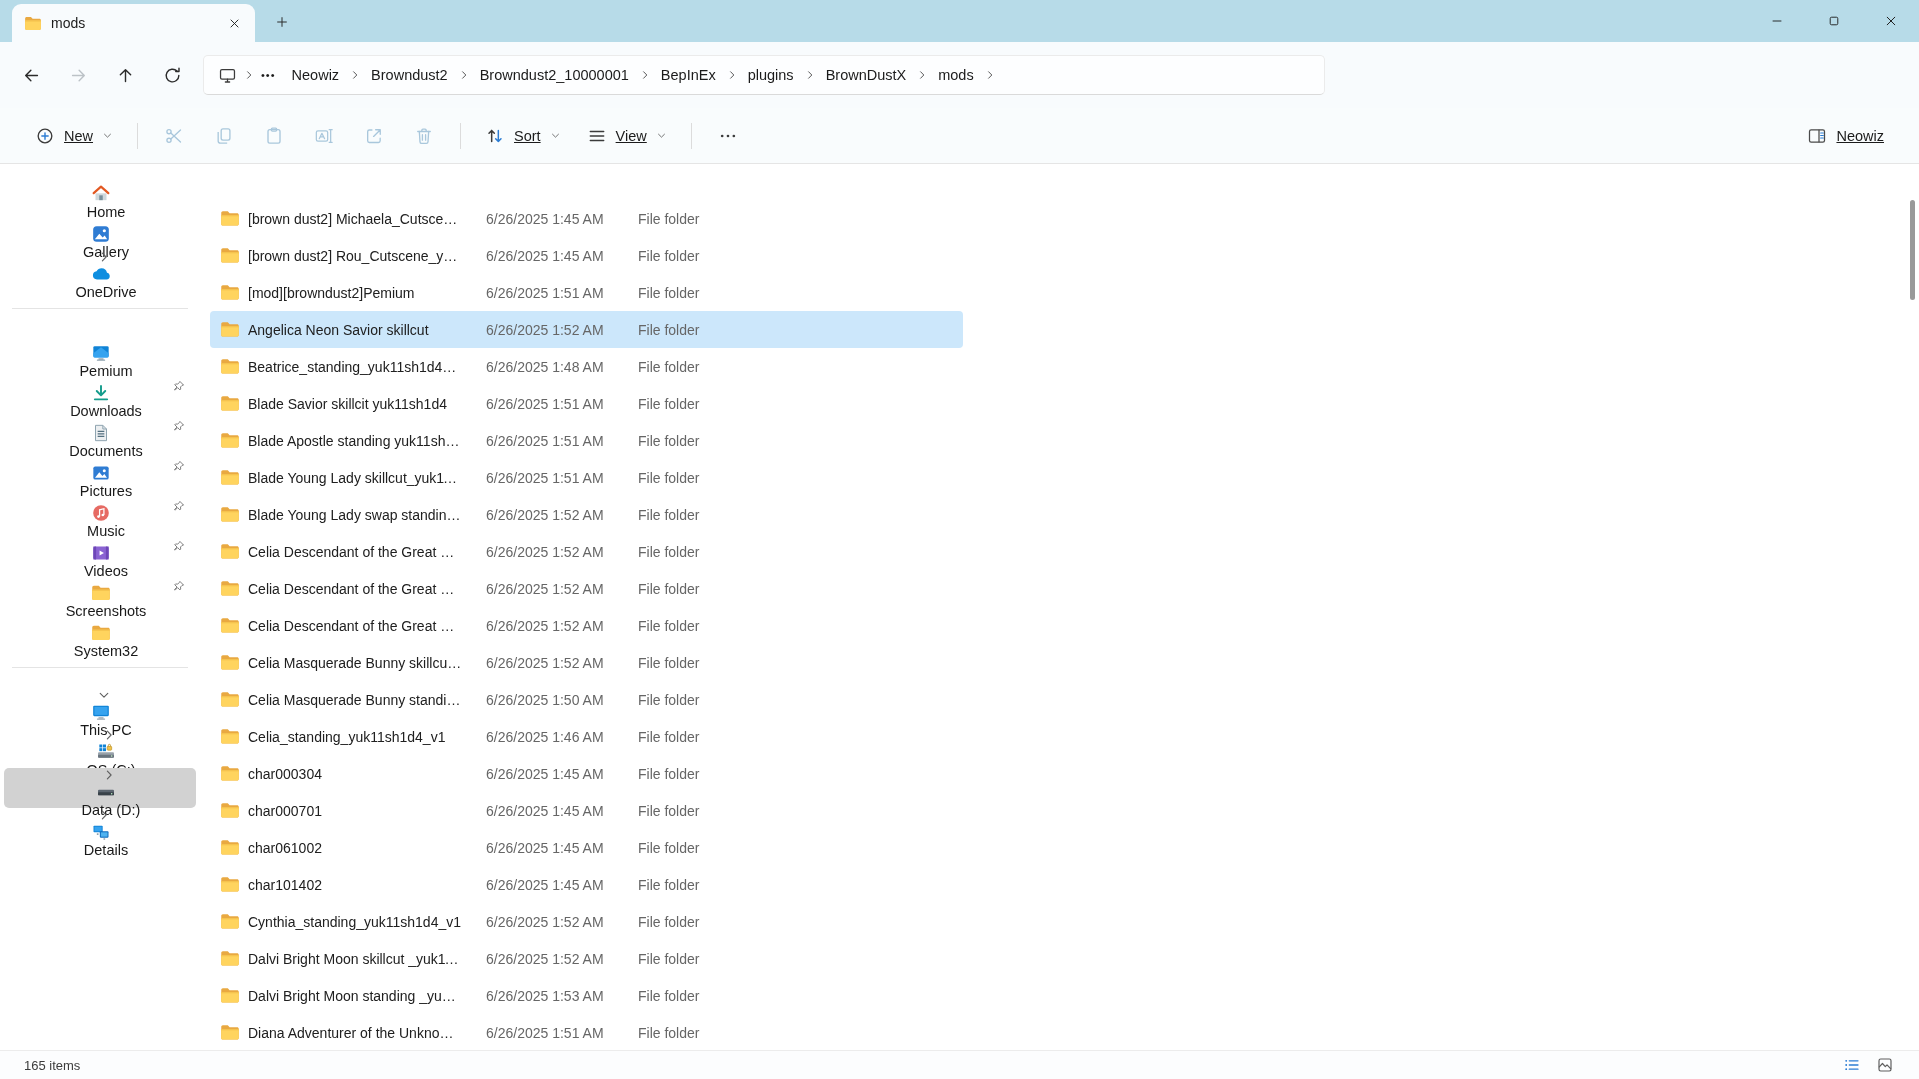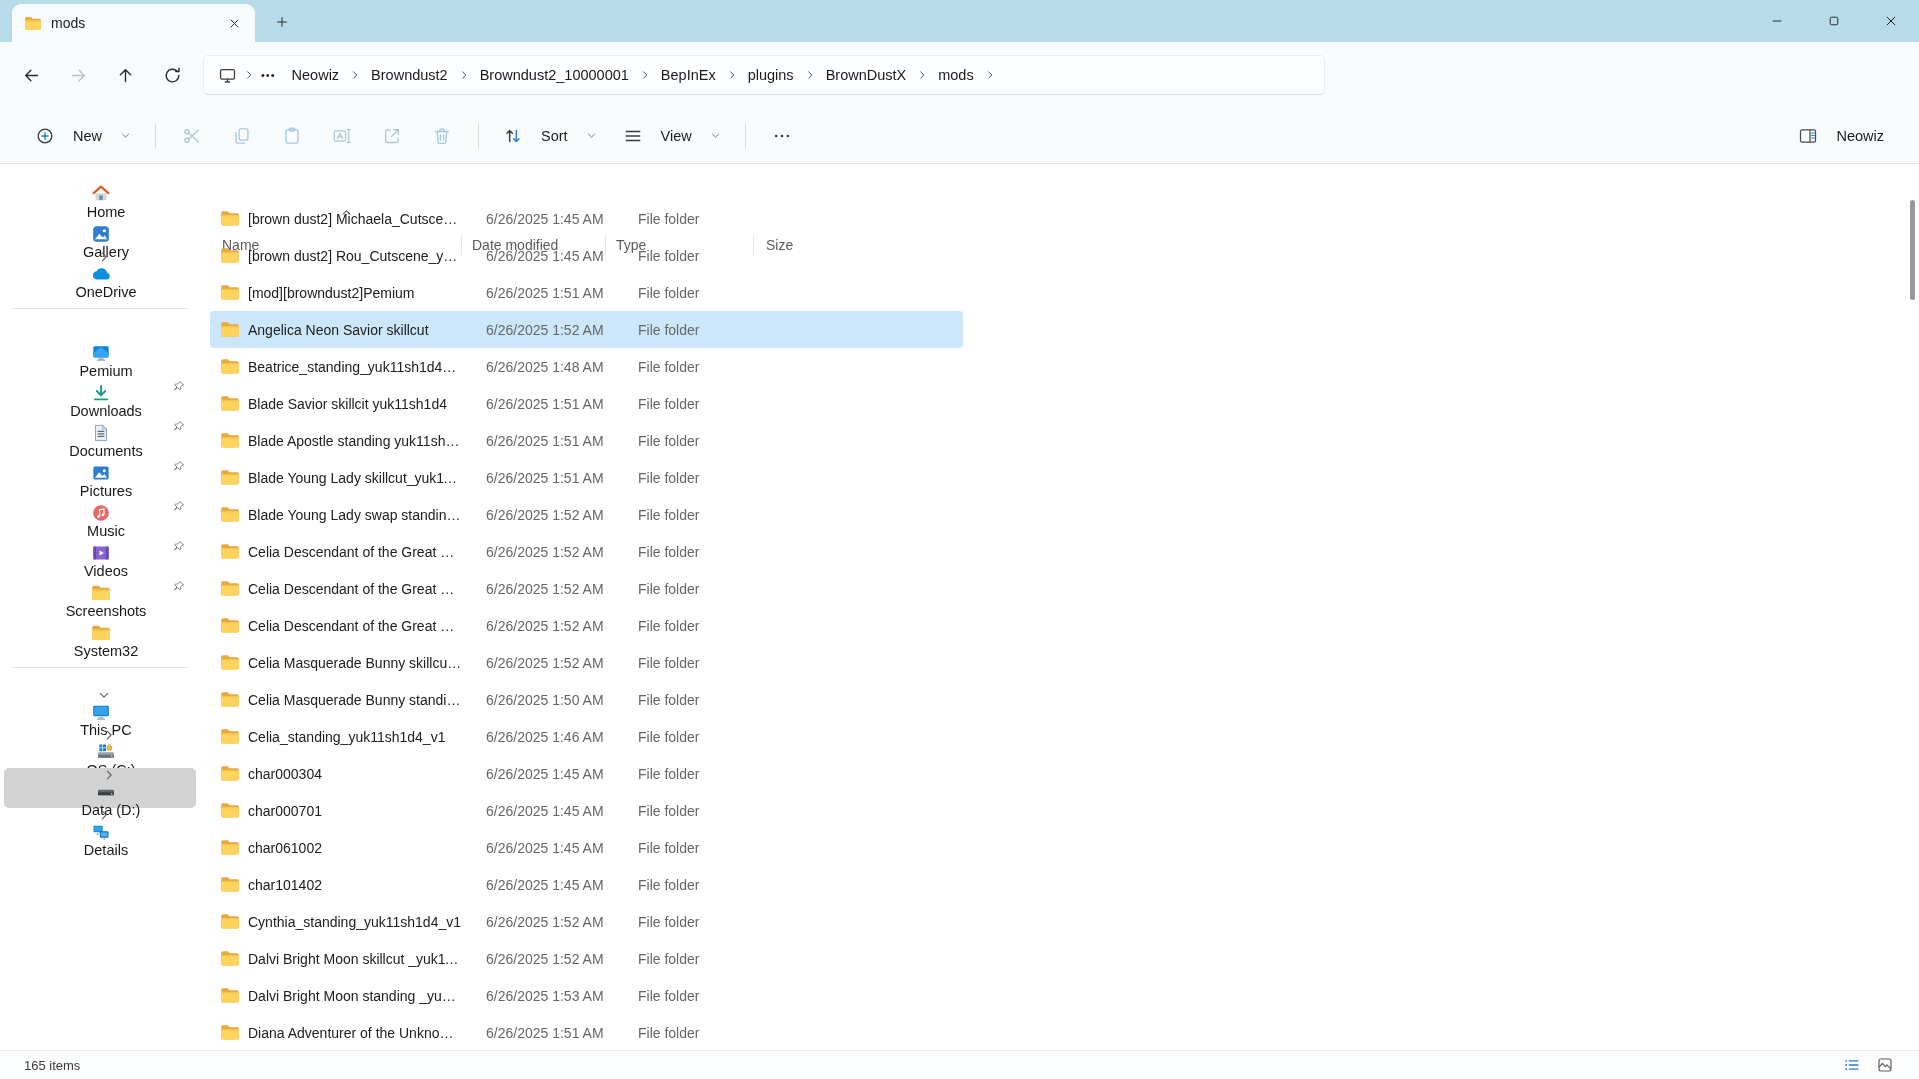--- a/index.html
+++ b/index.html
@@ -46,22 +46,22 @@
     border-bottom:1px solid #d4d4d4; border-radius:5px; display:flex; align-items:center; padding:0 13px; }
   .searchbox input { flex:1; border:none; outline:none; background:transparent;
     font-family:"Liberation Sans",sans-serif; font-size:14.5px; color:#1b1b1b; }
   .searchbox input::placeholder { color:#757575; }
   .searchbox .svgi { width:17px; height:17px; }
 
   
   .toolbar { position:absolute; top:108px; left:0; width:100%; height:56px;
     background:#f9fcfd; border-bottom:1px solid #e5e5e5;
     display:flex; align-items:center; padding:0 24px; gap:4px; }
-  .tbtn { display:flex; align-items:center; gap:18px; height:38px; padding:0 11px;
-    border-radius:5px; font-size:14.5px; color:#1b1b1b; background:transparent; border:none; }
+  .tbtn { display:flex; align-items:center; gap:9px; height:38px; padding:0 11px;
+    border-radius:5px; font-size:14.5px; color:#1b1b1b; background:transparent; border:none;text-decoration:underline; }
   .tbtn .bigicon { width:20px; height:20px; }
   .tbtn .caret { width:11px; height:11px; color:#5f5f5f; }
   .tbtn.icon-only { width:46px; justify-content:center; padding:0; }
   .tbtn.disabled { color:#a9c7dc; }
   .tb-divider { width:1px; height:26px; background:#dcdcdc; margin:0 9px; flex:0 0 auto; }
   .tb-right { margin-left:auto; }
 
   
   .bodywrap { position:absolute; top:164px; left:0; right:0; bottom:29px; display:flex; background:#fff; }
 
@@ -602,30 +602,20 @@
             <rect x="4.2" y="5.6" width="8.6" height="5.6" fill="#36a3ef"></rect>
             <rect x="10.6" y="11.2" width="10.4" height="7.6" rx="1" fill="#0f6cbd"></rect>
             <rect x="11.8" y="12.4" width="8" height="5.2" fill="#4fb3f0"></rect>
             <path d="M7 13.6h2v2H7zM15 19.6h2v1.6h-2z" fill="#8fa2ae"></path>
           </svg>
         </span>
         <span>Details</span>
       </div>
     </div>
   <div class="main">
-    <div class="header-row grid-cols" id="header-row">
-        <div class="hcell c-name"><span>Name</span><span class="svgi sort-caret">
-            <svg viewBox="0 0 24 24" fill="none" stroke="currentColor" stroke-width="2" stroke-linecap="round" stroke-linejoin="round">
-              <path d="M6 14.8 12 9l6 5.8"></path>
-            </svg>
-          </span><span class="hline"></span></div>
-        <div class="hcell c-date"><span>Date modified</span><span class="hline"></span></div>
-        <div class="hcell c-type"><span>Type</span><span class="hline"></span></div>
-        <div class="hcell c-size"><span>Size</span></div>
-      </div>
     <div class="rows" id="rows">
         <div class="frow grid-cols">
           <div class="fname">
             <span class="svgi ">
               <svg viewBox="0 0 24 20">
                 <path d="M1.5 3.2c0-1 .8-1.9 1.9-1.9h5.2c.5 0 1 .2 1.3.6l1.6 1.7h9.1c1 0 1.9.8 1.9 1.9v11.1c0 1-.8 1.9-1.9 1.9H3.4c-1 0-1.9-.8-1.9-1.9V3.2z" fill="#E9A941"></path>
                 <path d="M1.5 6h21v10.6c0 1-.8 1.9-1.9 1.9H3.4c-1 0-1.9-.8-1.9-1.9V6z" fill="#FFD45E"></path>
                 <path d="M1.5 6h21v1.4h-21z" fill="#F5C24E"></path>
               </svg>
             </span>

